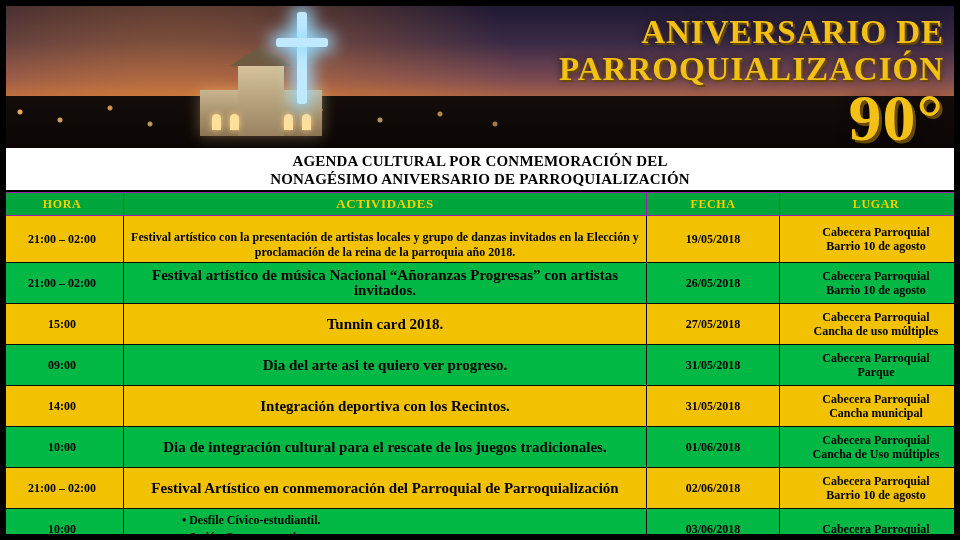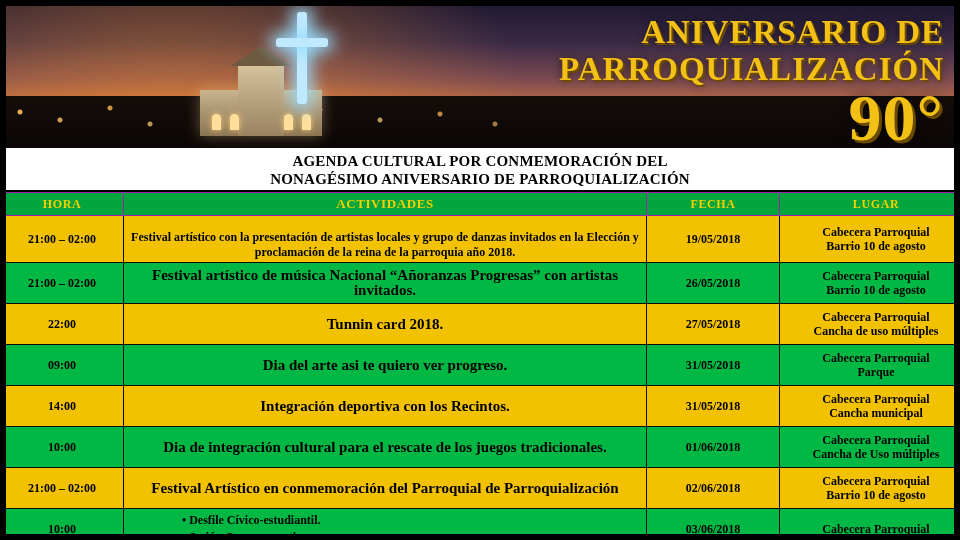--- a/index.html
+++ b/index.html
@@ -214,21 +214,21 @@
             <td class="c-act">
               <span class="act-txt">Festival artístico de música Nacional “Añoranzas Progresas” con artistas invitados.</span>
             </td>
             <td class="c-fecha">26/05/2018</td>
             <td class="c-lugar">
               <div>Cabecera Parroquial</div>
               <div>Barrio 10 de agosto</div>
             </td>
           </tr>
           <tr class="gold" style="height: 41px;">
-            <td class="c-hora">22:00</td>
+            <td class="c-hora">15:00</td>
             <td class="c-act">
               <span class="act-txt">Tunnin card 2018.</span>
             </td>
             <td class="c-fecha">27/05/2018</td>
             <td class="c-lugar">
               <div>Cabecera Parroquial</div>
               <div>Cancha de uso múltiples</div>
             </td>
           </tr>
           <tr class="green" style="height: 41px;">

